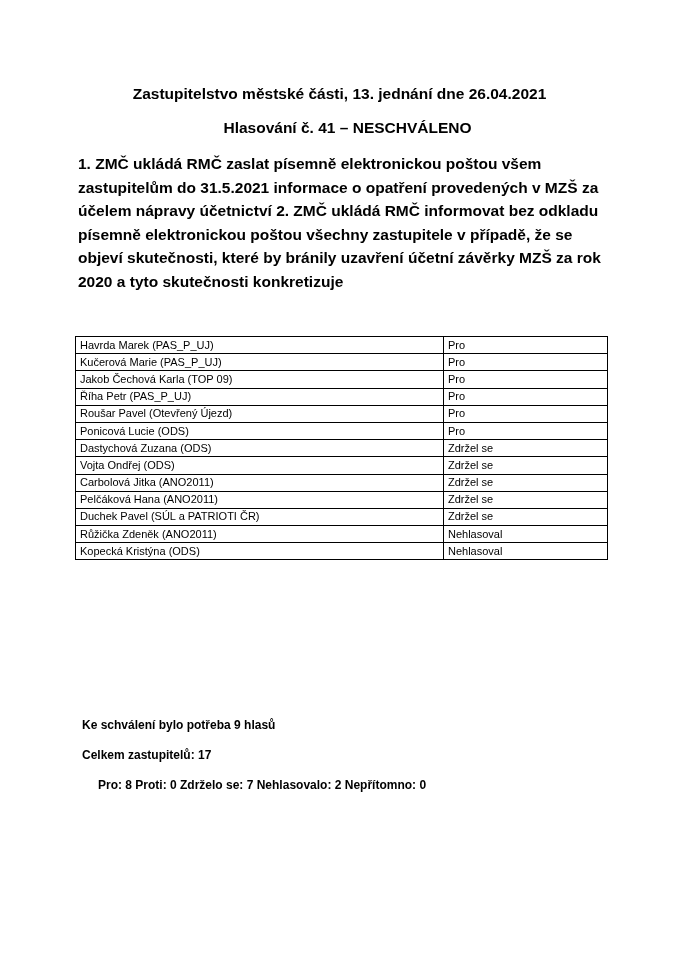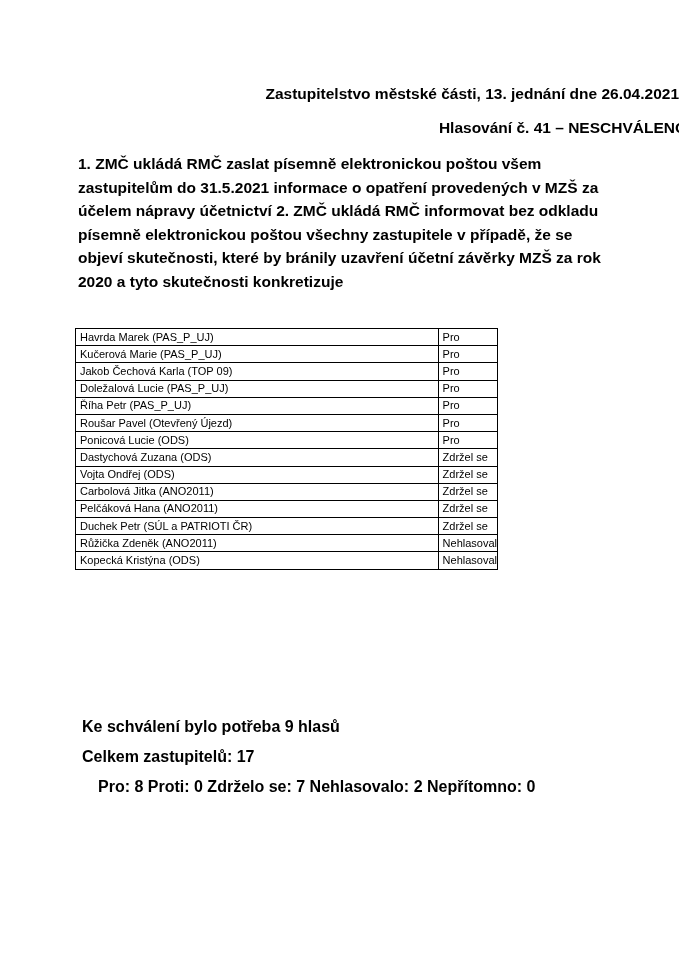--- a/index.html
+++ b/index.html
@@ -1,29 +1,29 @@
 <!DOCTYPE html>
 <html><head>
 <meta charset="utf-8">
 <style>
   html, body { margin:0; padding:0; background:#ffffff; }
   body { width:679px; height:960px; position:relative; overflow:hidden;
          font-family:"Liberation Sans", "DejaVu Sans", sans-serif; color:#000; }
-  .title { position:absolute; left:0; width:679px; text-align:right;
+  .title { position:absolute; left:0; width:679px; text-align:center;
            font-weight:bold; font-size:15.5px; }
   #t1 { top:85px; }
   #t2 { top:119px;margin-left:8px; }
   .desc { position:absolute; left:78px; width:523px; top:152px; text-align:left;
           font-weight:bold; font-size:15.5px; line-height:23.5px; }
-  table.votes { position:absolute; left:75px; top:328px; width:423px;
+  table.votes { position:absolute; left:75px; top:336px; width:533px;
                 border-collapse:collapse; font-size:11px; }
   table.votes td { border:1px solid #000; height:16.2px; padding:0 0 0 4px; line-height:15px;
                    white-space:nowrap; }
   table.votes td.name { width:363px; }
-  .summary { position:absolute; left:82px; font-weight:bold; font-size:16px; }
+  .summary { position:absolute; left:82px; font-weight:bold; font-size:12px; }
   #s1 { top:718px; }
   #s2 { top:748px; }
   #s3 { top:778px;padding-left:16px; }
 </style>
 </head>
 <body>
 
 <div id="t1" class="title">Zastupitelstvo městské části, 13. jednání dne 26.04.2021</div>
 <div id="t2" class="title">Hlasování č. 41 – NESCHVÁLENO</div>
 <div class="desc">1. ZMČ ukládá RMČ zaslat písemně elektronickou poštou všem zastupitelům do 31.5.2021 informace o opatření provedených v MZŠ za účelem nápravy účetnictví  2. ZMČ ukládá RMČ informovat bez odkladu písemně elektronickou poštou všechny zastupitele v případě, že se objeví skutečnosti, které by bránily uzavření účetní závěrky MZŠ za rok 2020 a tyto skutečnosti konkretizuje</div>
@@ -33,24 +33,20 @@
       <tr>
         <td class="name">Havrda Marek (PAS_P_UJ)</td>
         <td>Pro</td>
       </tr>
       <tr>
         <td class="name">Kučerová Marie (PAS_P_UJ)</td>
         <td>Pro</td>
       </tr>
       <tr>
         <td class="name">Jakob Čechová Karla (TOP 09)</td>
-        <td>Pro</td>
-      </tr>
-      <tr>
-        <td class="name">Doležalová Lucie (PAS_P_UJ)</td>
         <td>Pro</td>
       </tr>
       <tr>
         <td class="name">Říha Petr (PAS_P_UJ)</td>
         <td>Pro</td>
       </tr>
       <tr>
         <td class="name">Roušar Pavel (Otevřený Újezd)</td>
         <td>Pro</td>
       </tr>
@@ -68,21 +64,21 @@
       </tr>
       <tr>
         <td class="name">Carbolová Jitka (ANO2011)</td>
         <td>Zdržel se</td>
       </tr>
       <tr>
         <td class="name">Pelčáková Hana (ANO2011)</td>
         <td>Zdržel se</td>
       </tr>
       <tr>
-        <td class="name">Duchek Petr (SÚL a PATRIOTI ČR)</td>
+        <td class="name">Duchek Pavel (SÚL a PATRIOTI ČR)</td>
         <td>Zdržel se</td>
       </tr>
       <tr>
         <td class="name">Růžička Zdeněk (ANO2011)</td>
         <td>Nehlasoval</td>
       </tr>
       <tr>
         <td class="name">Kopecká Kristýna (ODS)</td>
         <td>Nehlasoval</td>
       </tr>

